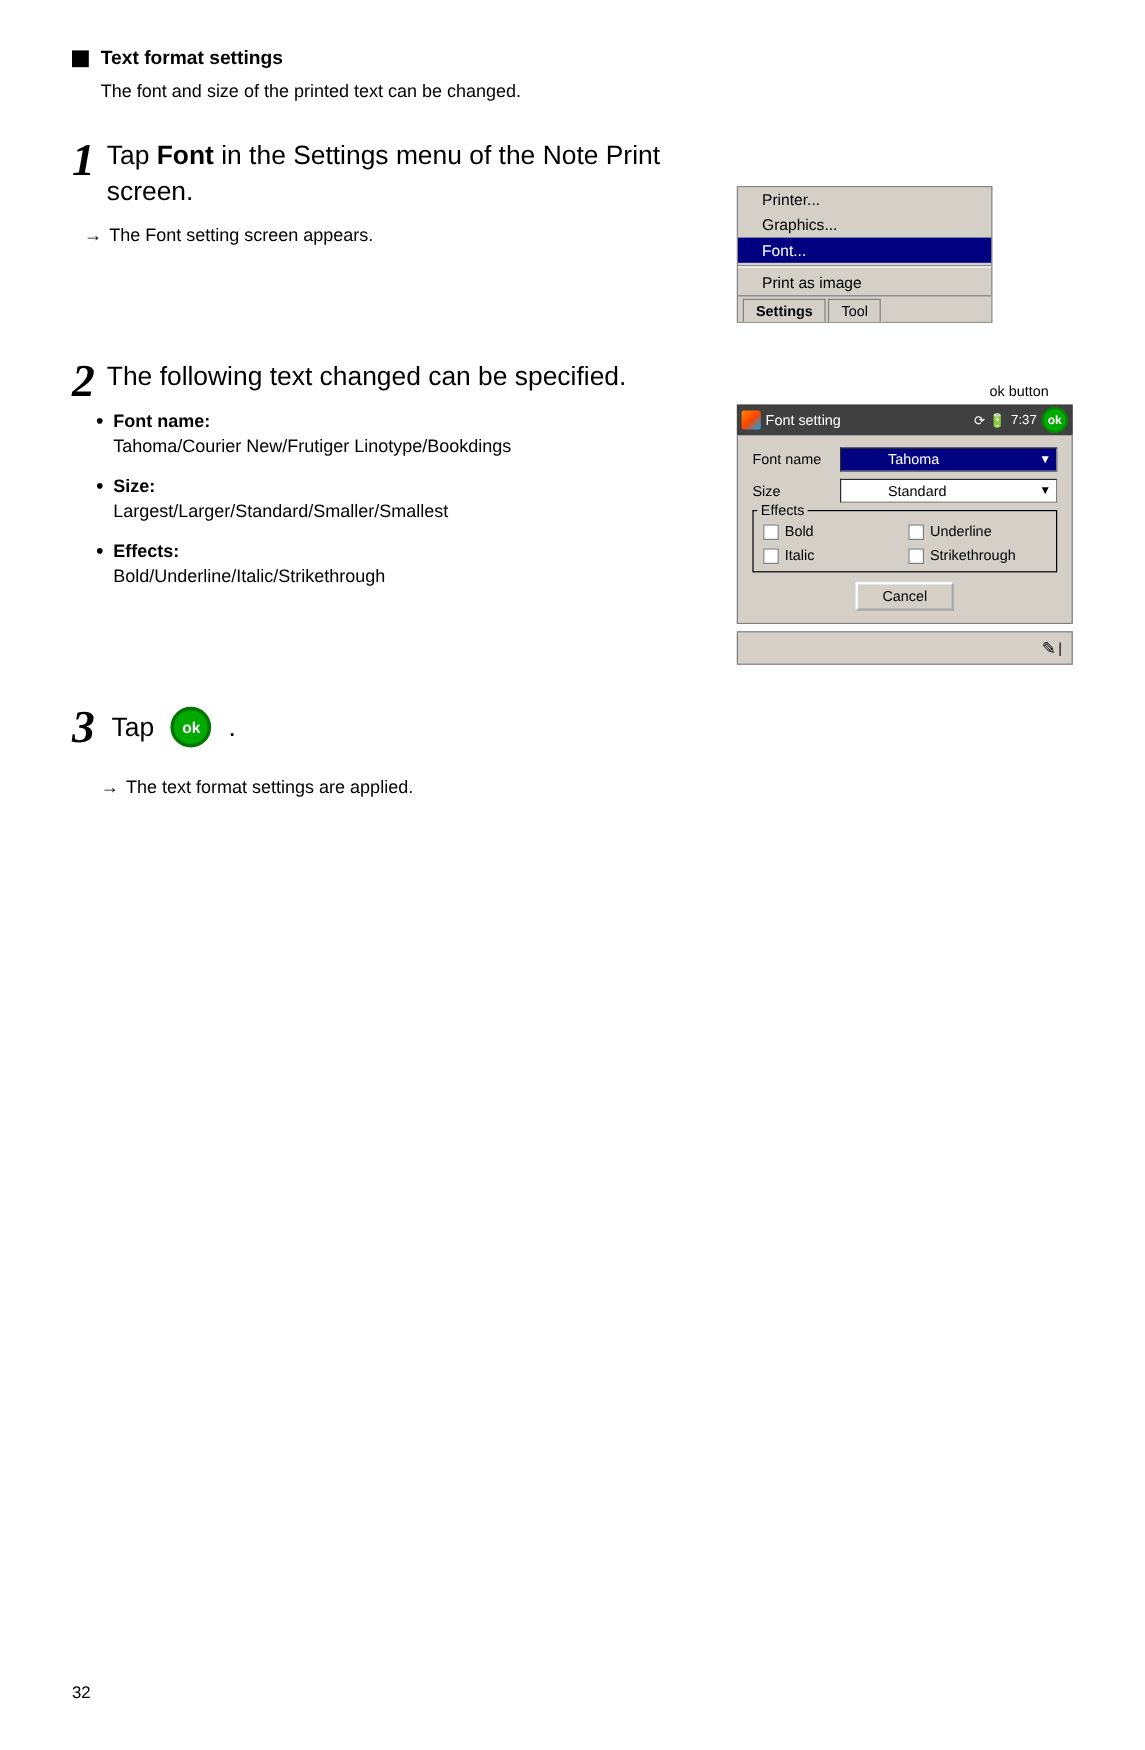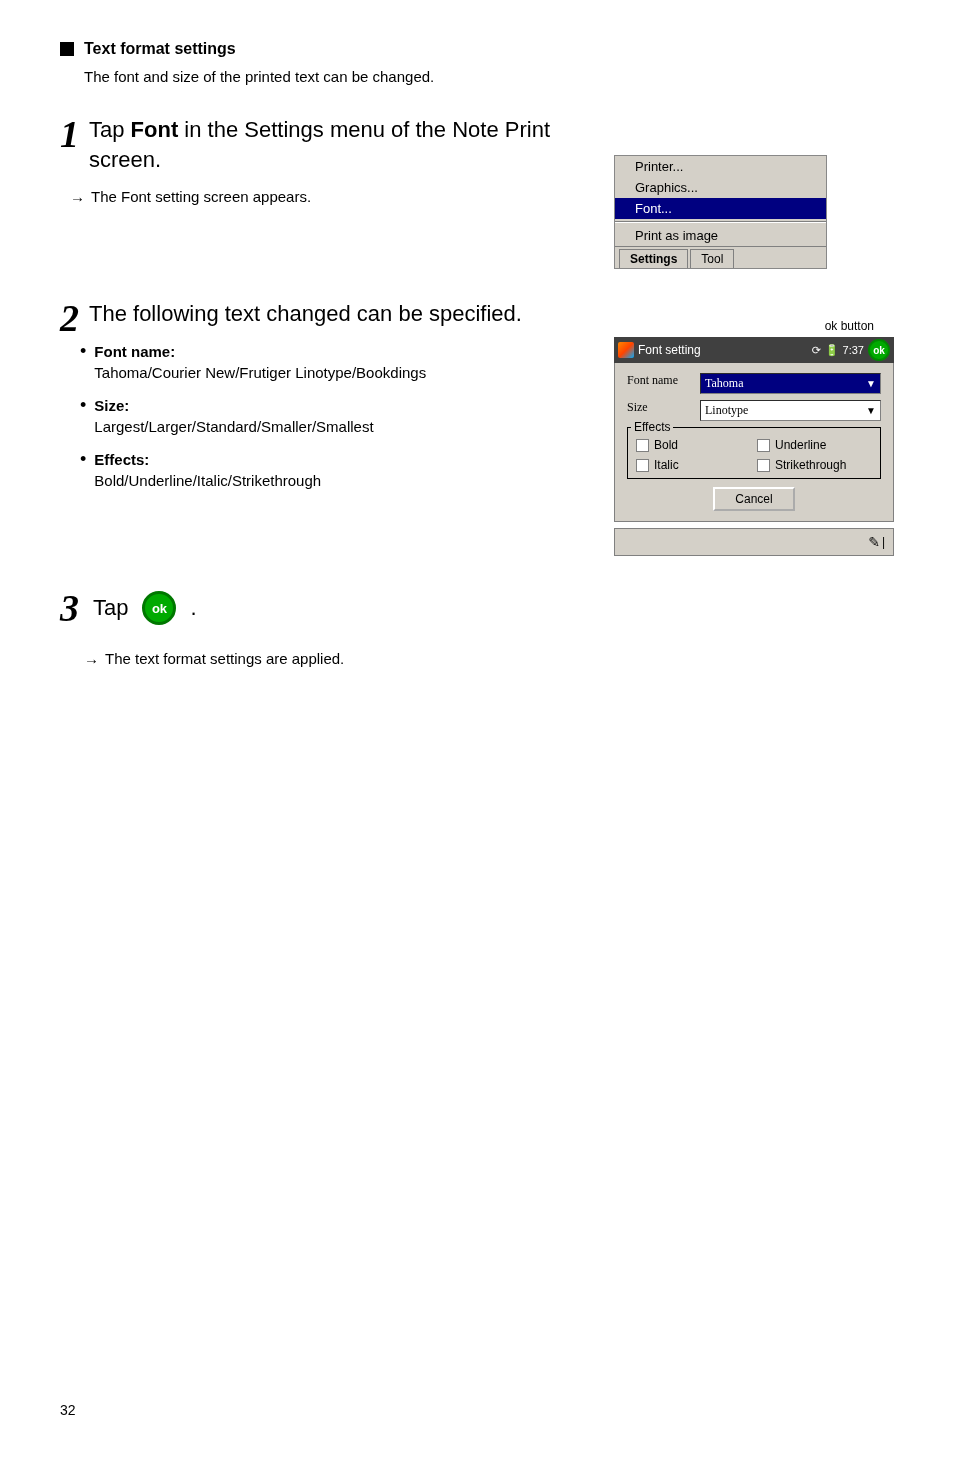--- a/index.html
+++ b/index.html
@@ -199,41 +199,42 @@
     .dialog-body {
       background: #d4d0c8;
       border: 1px solid #808080;
       border-top: none;
       padding: 10px 12px;
       font-size: 12px;
       font-family: Tahoma, Arial, sans-serif;
     }
     .dialog-row {
       display: flex;
+      align-items: center;
       margin-bottom: 6px;
       gap: 8px;
-      font-family: Liberation Serif, serif;
     }
     .dialog-label {
       width: 65px;
       font-size: 12px;
     }
     .dialog-input {
       flex: 1;
       background: #000080;
       color: white;
       border: 1px inset #808080;
       padding: 2px 4px;
       font-size: 12px;
       display: flex;
       align-items: center;
       justify-content: space-between;
     }
     .dialog-input-text {
       color: white;
+      margin-left: 35px;
     }
     .dropdown-arrow {
       font-size: 10px;
     }
     .effects-group {
       border: 1px solid #000;
       padding: 6px 8px;
       margin-top: 4px;
       margin-bottom: 8px;
       position: relative;
@@ -423,21 +424,21 @@
       <div class="dialog-row">
         <div class="dialog-label">Font name</div>
         <div class="dialog-input">
           <span class="dialog-input-text">Tahoma</span>
           <span class="dropdown-arrow">▼</span>
         </div>
       </div>
       <div class="dialog-row">
         <div class="dialog-label">Size</div>
         <div class="dialog-input" style="background: white; color: black; border: 1px inset #808080;">
-          <span class="dialog-input-text" style="color: black;">Linotype</span>
+          <span class="dialog-input-text" style="color: black;">Standard</span>
           <span class="dropdown-arrow">▼</span>
         </div>
       </div>
       <div class="effects-group">
         <span class="effects-legend">Effects</span>
         <div class="effects-grid">
           <div class="effects-item">
             <span class="checkbox"></span>
             <span>Bold</span>
           </div>

